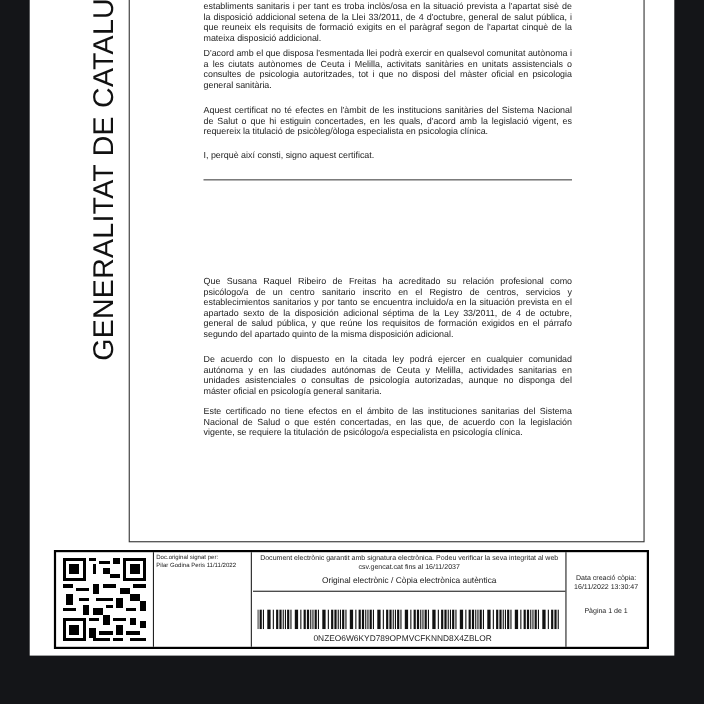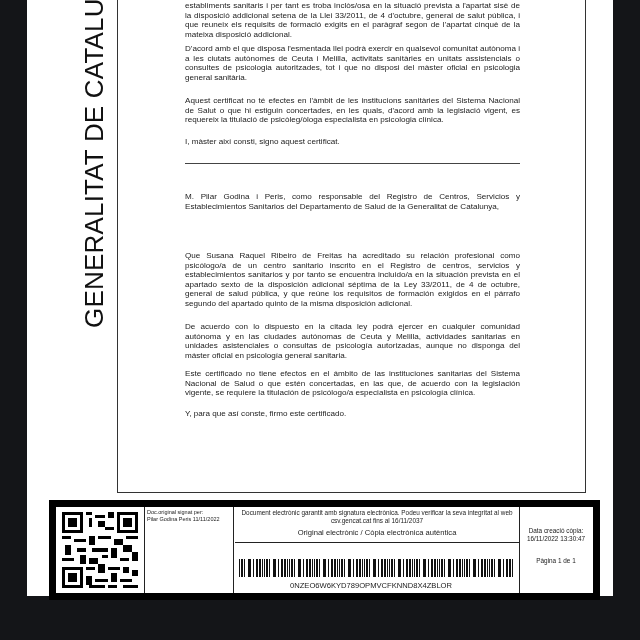--- a/index.html
+++ b/index.html
@@ -4,21 +4,21 @@
 <style>
   html, body { margin:0; padding:0; }
   body { width:640px; height:640px; background:#141518; position:relative; overflow:hidden;
          font-family:"Liberation Sans", sans-serif; color:#222; }
   .page { position:absolute; left:27px; top:0; width:586px; height:596px; background:#fff; }
   .side-title { position:absolute; left:52px; top:328px; transform-origin:left top; transform:rotate(-90deg);
                 font-size:26px; color:#111; white-space:nowrap; letter-spacing:0.2px; }
   .textbox { position:absolute; left:90px; top:-10px; width:467px; height:501px; border:1px solid #333; border-right:1.5px solid #333; }
   .para { position:absolute; left:67px; width:335px; font-size:8.1px; line-height:9.6px; text-align:justify; color:#222; }
   .rule { position:absolute; left:67px; width:335px; top:172px; border-top:1px solid #444; }
-  .footer { position:absolute; left:22px; top:500px; width:537px; height:86px; border:7px solid #000000; }
+  .footer { position:absolute; left:22px; top:500px; width:537px; height:86px; border:2px solid #000000; }
   .cell { position:absolute; top:0; bottom:0; border-right:1px solid #222; }
   .qr { left:0; width:88px; }
   .signed { left:89px; width:89px; font-size:5.5px; line-height:6.5px; padding:2px 0 0 2px; box-sizing:border-box; }
   .mid { left:179px; width:284px; }
   .right { left:463px; width:74px; border-right:none; font-size:6.4px; text-align:center; }
   .mid-top { position:absolute; left:0; right:0; top:0; height:35px; border-bottom:1px solid #222; text-align:center; }
   .mid-top .t1 { font-size:6.4px; line-height:8px; padding:2px 2px 0; }
   .mid-top .t2 { font-size:7.6px; margin-top:3px; }
   .csv-label { position:absolute; left:0; right:0; top:37px; text-align:center; font-size:7.6px; }
   .barcode { position:absolute; left:4px; right:4px; top:52px; height:18px; }
@@ -29,27 +29,25 @@
 </head>
 <body>
 
 <div class="page">
   <div class="side-title">GENERALITAT DE CATALUNYA</div>
 
   <div class="textbox">
     <div class="para" style="top:10px">establiments sanitaris i per tant es troba inclòs/osa en la situació prevista a l'apartat sisè de la disposició addicional setena de la Llei 33/2011, de 4 d'octubre, general de salut pública, i que reuneix els requisits de formació exigits en el paràgraf segon de l'apartat cinquè de la mateixa disposició addicional.</div>
     <div class="para" style="top:105px">Aquest certificat no té efectes en l'àmbit de les institucions sanitàries del Sistema Nacional de Salut o que hi estiguin concertades, en les quals, d'acord amb la legislació vigent, es requereix la titulació de psicòleg/òloga especialista en psicologia clínica.</div>
     <div class="para" style="top:53px">D'acord amb el que disposa l'esmentada llei podrà exercir en qualsevol comunitat autònoma i a les ciutats autònomes de Ceuta i Melilla, activitats sanitàries en unitats assistencials o consultes de psicologia autoritzades, tot i que no disposi del màster oficial en psicologia general sanitària.</div>
-    <div class="para" style="top:146px">I, màster així consti, signo aquest certificat.</div>
+    <div class="para" style="top:146px">I, perquè així consti, signo aquest certificat.</div>
     <div class="rule"></div>
-    <div class="para" style="top:201px">M. Pilar Godina i Peris, como responsable del Registro de Centros, Servicios y Establecimientos Sanitarios del Departamento de Salud de la Generalitat de Catalunya,</div>
     <div class="para" style="top:260px">Que Susana Raquel Ribeiro de Freitas ha acreditado su relación profesional como psicólogo/a de un centro sanitario inscrito en el Registro de centros, servicios y establecimientos sanitarios y por tanto se encuentra incluido/a en la situación prevista en el apartado sexto de la disposición adicional séptima de la Ley 33/2011, de 4 de octubre, general de salud pública, y que reúne los requisitos de formación exigidos en el párrafo segundo del apartado quinto de la misma disposición adicional.</div>
     <div class="para" style="top:331px">De acuerdo con lo dispuesto en la citada ley podrá ejercer en cualquier comunidad autónoma y en las ciudades autónomas de Ceuta y Melilla, actividades sanitarias en unidades asistenciales o consultas de psicología autorizadas, aunque no disponga del máster oficial en psicología general sanitaria.</div>
     <div class="para" style="top:378px">Este certificado no tiene efectos en el ámbito de las instituciones sanitarias del Sistema Nacional de Salud o que estén concertadas, en las que, de acuerdo con la legislación vigente, se requiere la titulación de psicólogo/a especialista en psicología clínica.</div>
-    <div class="para" style="top:418px">Y, para que así conste, firmo este certificado.</div>
   </div>
 
   <div class="footer">
     <div class="cell qr">
       <svg width="76" height="76" viewBox="0 0 25 25" style="position:absolute;left:6px;top:5px" shape-rendering="crispEdges">
         <rect width="25" height="25" fill="#fff"></rect>
         <g fill="#000">
           <rect x="0" y="0" width="7" height="7"></rect>
             <rect x="1" y="1" width="5" height="5" fill="#fff"></rect>
             <rect x="2" y="2" width="3" height="3"></rect>

